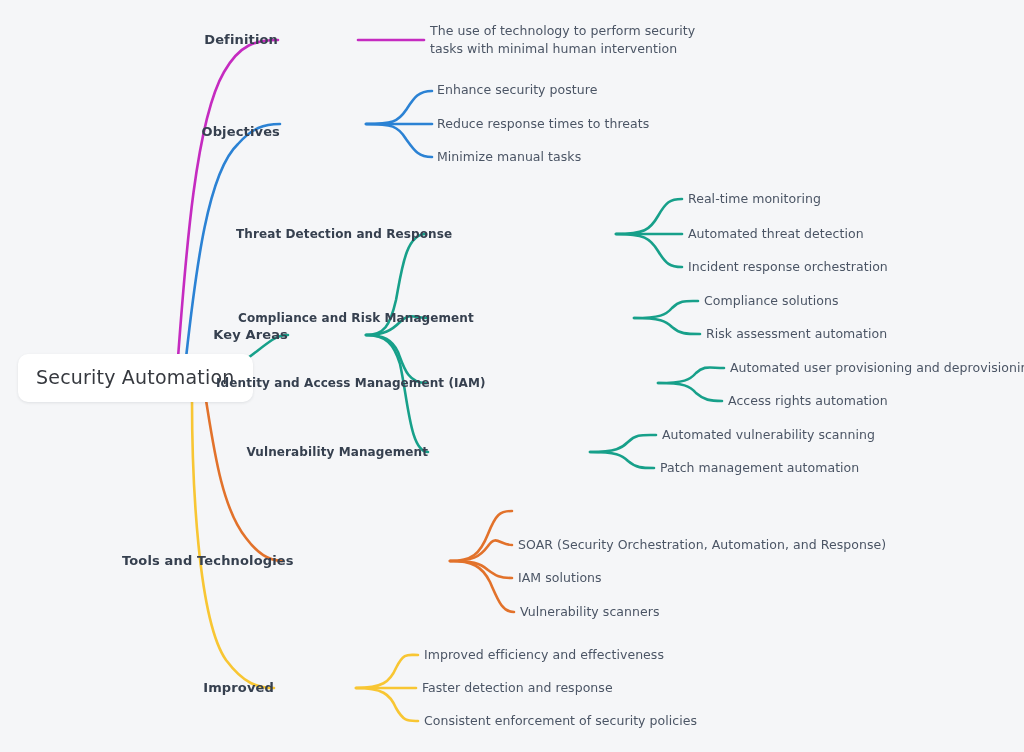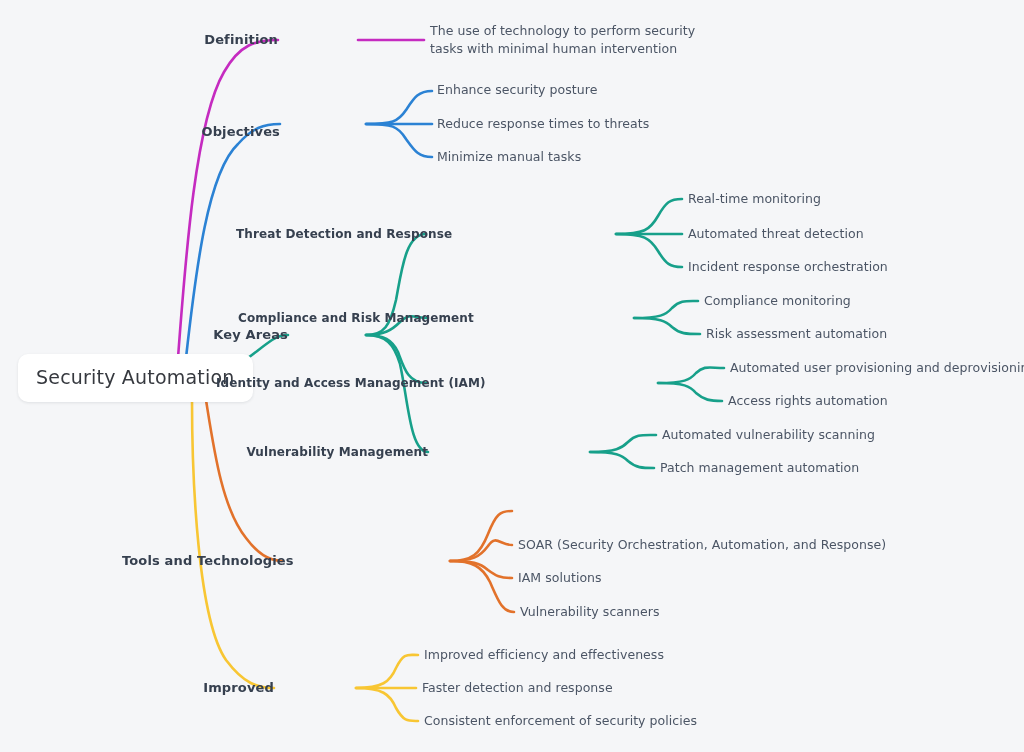--- a/index.html
+++ b/index.html
@@ -182,21 +182,21 @@
     <span>Real-time monitoring</span>
   </div>
   <div class="node leaf" style="left:688px; top:234px;">
     <span>Automated threat detection</span>
   </div>
   <div class="node leaf" style="left:688px; top:267px;">
     <span>Incident response orchestration</span>
   </div>
 
   <div class="node leaf" style="left:704px; top:301px;">
-    <span>Compliance monitoring</span>
+    <span>Compliance solutions</span>
   </div>
   <div class="node leaf" style="left:706px; top:334px;">
     <span>Risk assessment automation</span>
   </div>
 
   <div class="node leaf" style="left:730px; top:368px;">
     <span>Automated user provisioning and deprovisioning</span>
   </div>
   <div class="node leaf" style="left:728px; top:401px;">
     <span>Access rights automation</span>

